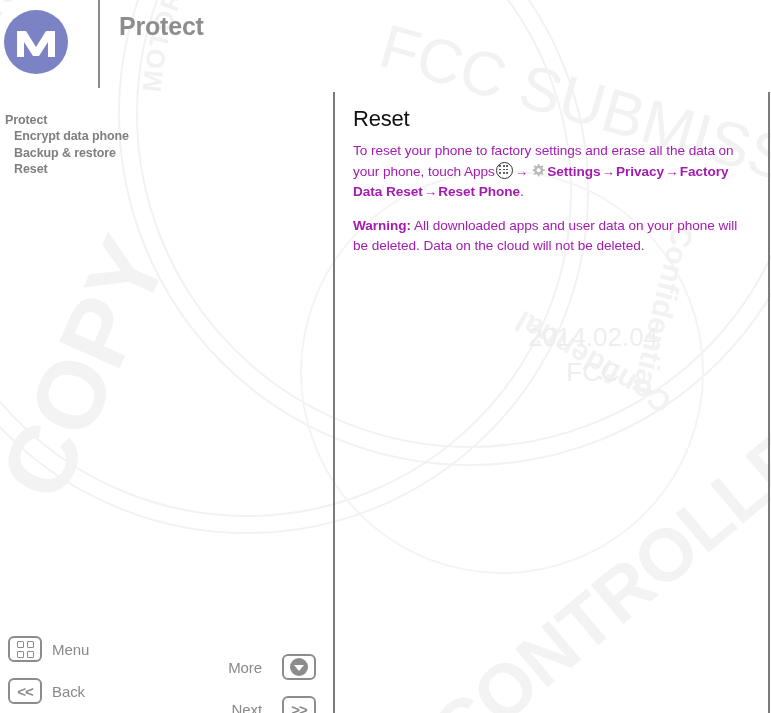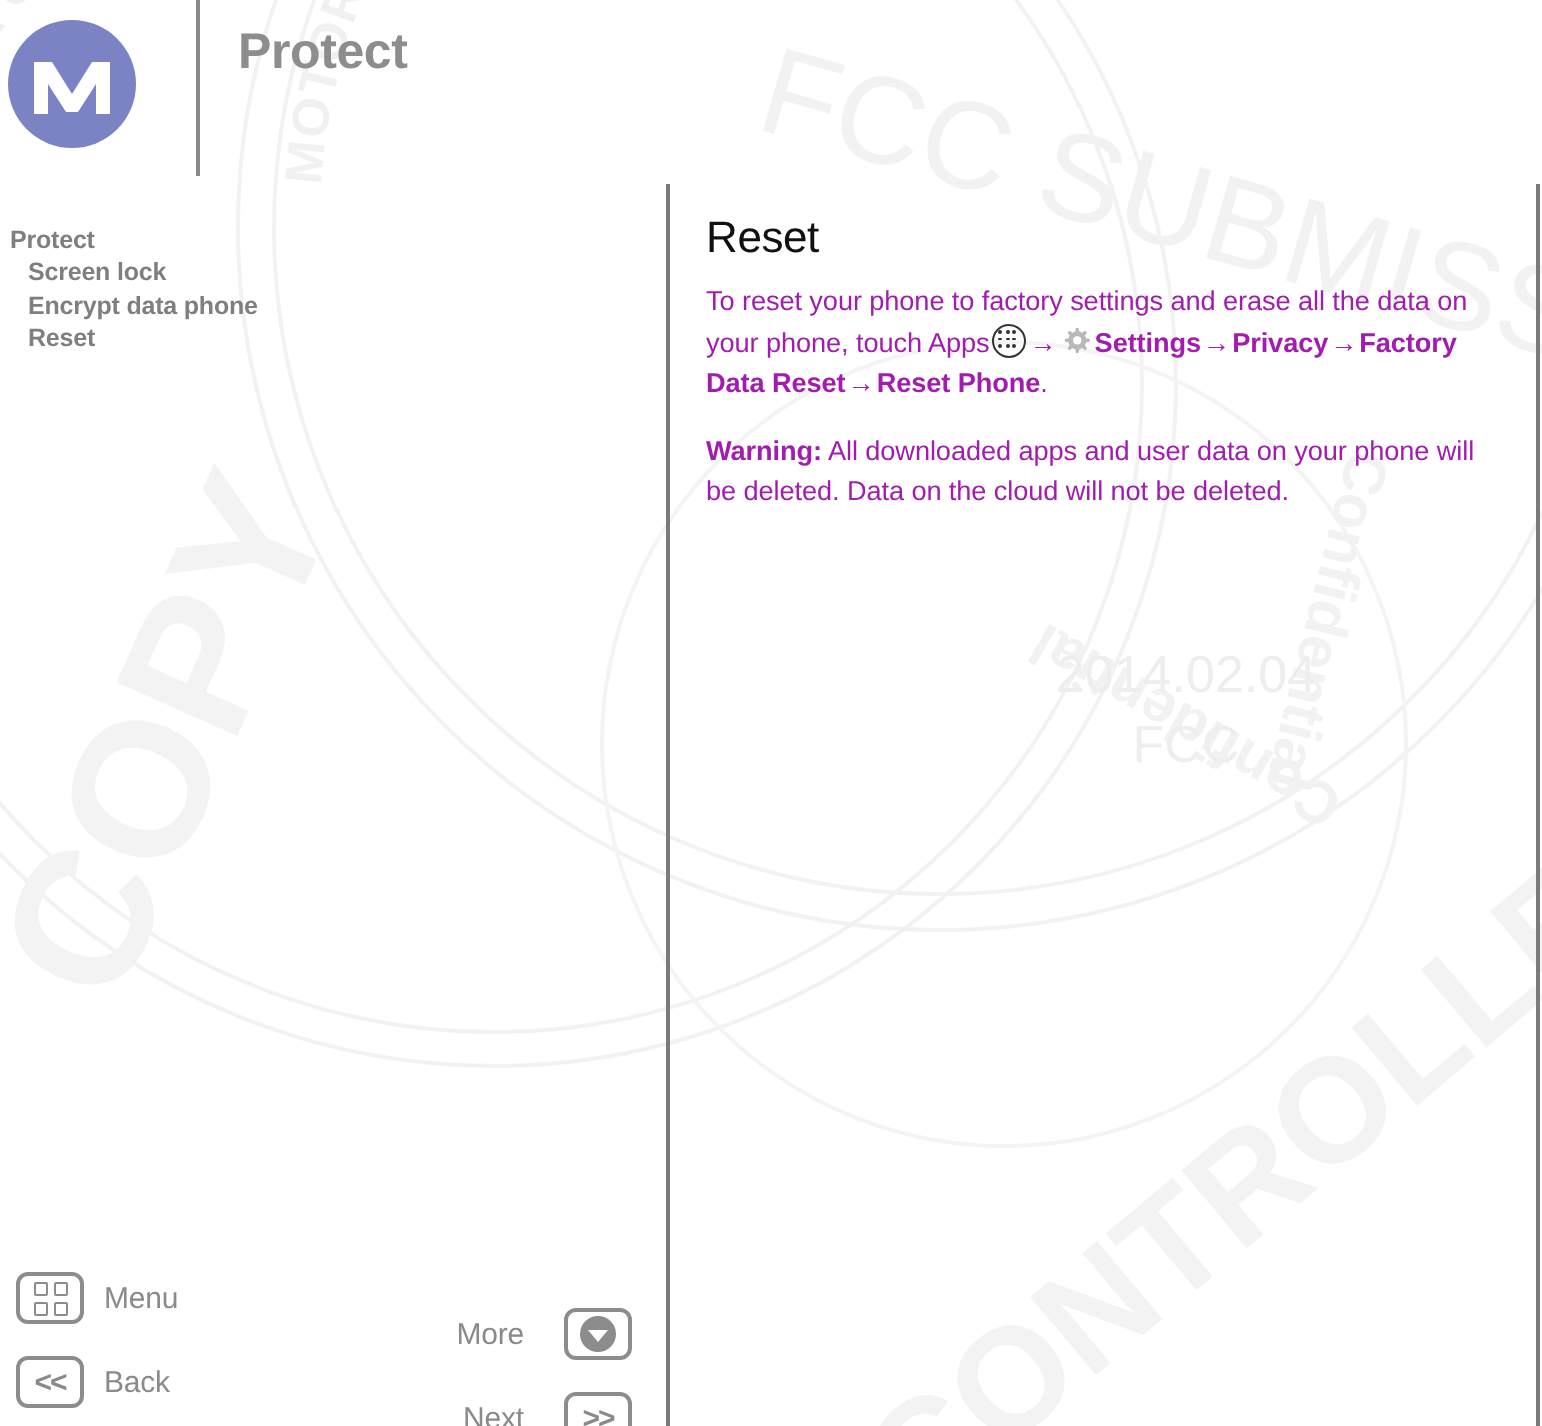--- a/index.html
+++ b/index.html
@@ -324,22 +324,22 @@
   <svg id="logo" viewBox="0 0 66 66">
     <circle cx="33" cy="33" r="32" fill="#7b83c4"></circle>
     <path d="M14 48 L14 22 L23 22 L33 38 L43 22 L52 22 L52 48 L45 48 L45 33 L36 47 L30 47 L21 33 L21 48 Z" fill="#ffffff"></path>
   </svg>
   <div id="header-divider"></div>
   <div id="page-title">Protect</div>
 </div>
 
 <div id="sidebar">
   <div class="toc-item level-0">Protect</div>
-  <div class="toc-item level-1">Screen lock</div>
   <div class="toc-item level-1">Encrypt data phone</div>
+  <div class="toc-item level-1">Backup &amp; restore</div>
   <div class="toc-item level-1">Reset</div>
 </div>
 
 <div id="col-separator"></div>
 <div id="right-separator"></div>
 
 <div id="content">
   <h1 id="content-heading">Reset</h1>
 
   <p class="body-par"><span>To reset your phone to factory settings and erase all the data on your phone, touch Apps</span><span class="inline-icon apps-icon"><i style="left:2.6px;top:2.6px"></i><i style="left:6.1px;top:2.6px"></i><i style="left:9.6px;top:2.6px"></i><i style="left:2.6px;top:6.1px"></i><i style="left:6.1px;top:6.1px"></i><i style="left:9.6px;top:6.1px"></i><i style="left:2.6px;top:9.6px"></i><i style="left:6.1px;top:9.6px"></i><i style="left:9.6px;top:9.6px"></i></span><span class="arrow">→</span><svg class="inline-icon gear-icon" viewBox="0 0 20 20">

